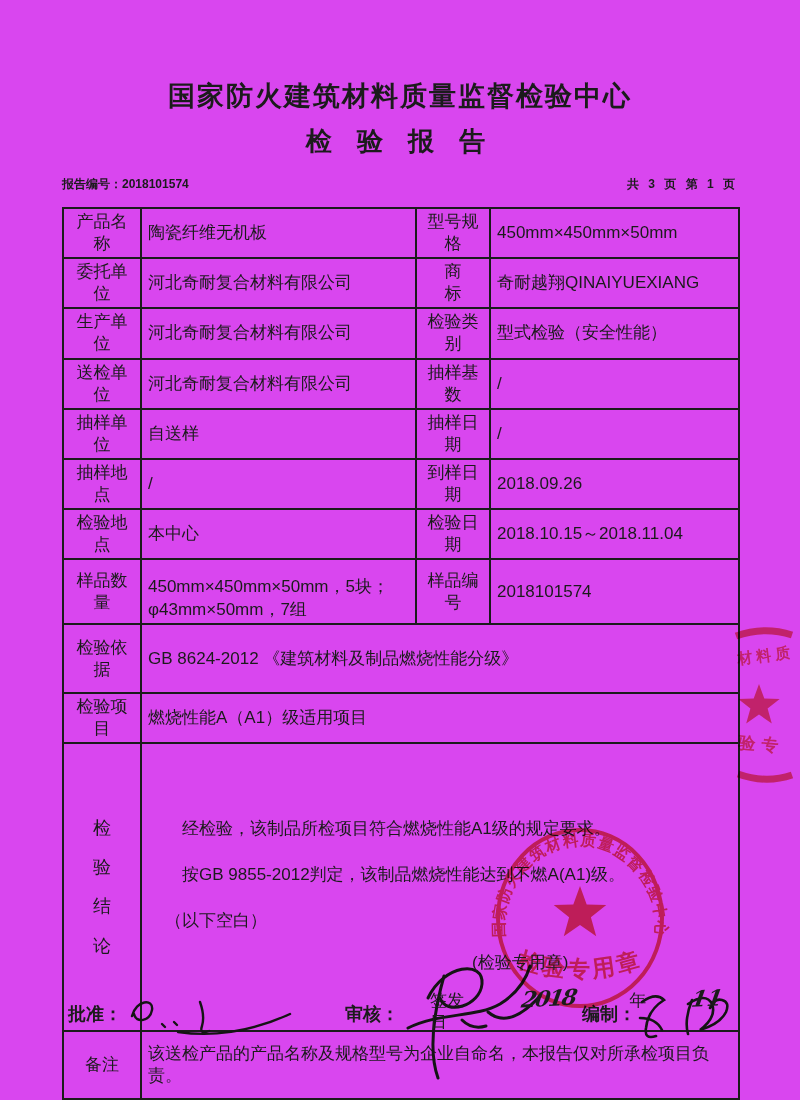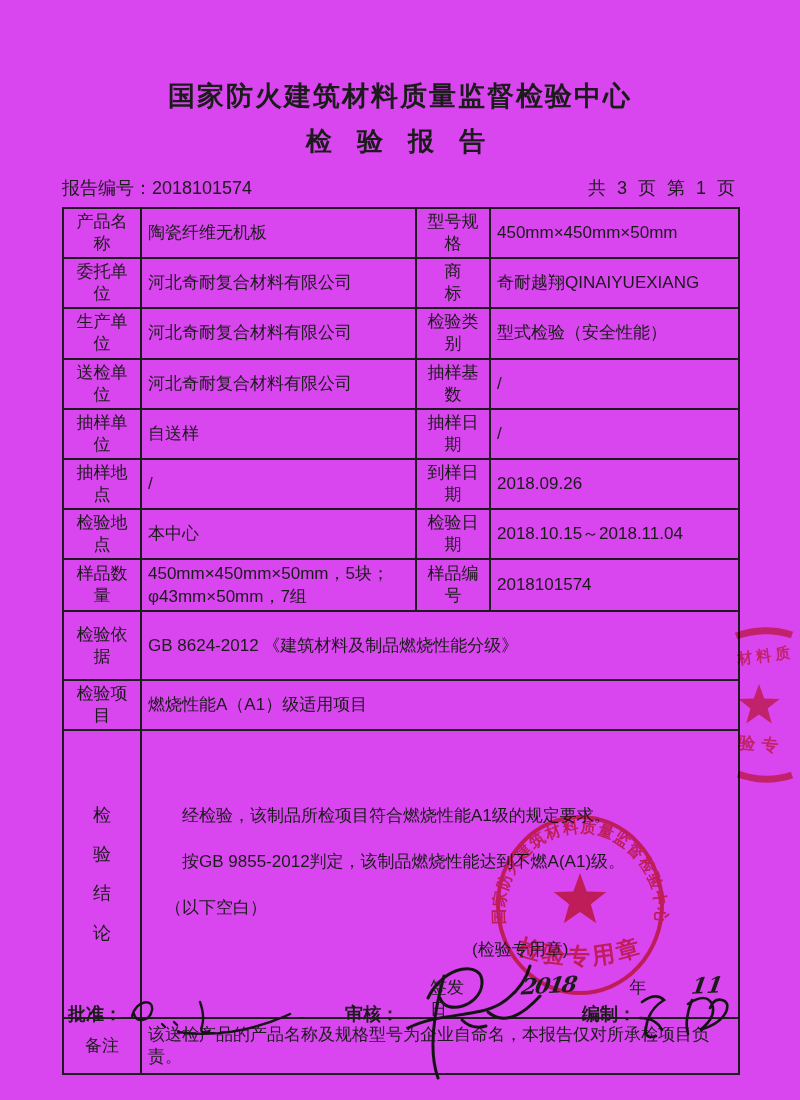--- a/index.html
+++ b/index.html
@@ -5,21 +5,21 @@
   html,body{margin:0;padding:0;background:#ffffff;}
   .page{
     position:relative;width:800px;height:1100px;background:#d946ef;overflow:hidden;
     font-family:"Liberation Sans",sans-serif;color:#1b1b1b;
   }
   .center-title{position:absolute;left:0;top:78px;width:100%;text-align:center;
     font-size:27px;font-weight:bold;letter-spacing:2px;}
   .report-title{position:absolute;left:0;top:124px;width:100%;text-align:center;
     font-size:26px;font-weight:bold;letter-spacing:9px;}
   .meta-line{position:absolute;left:62px;top:176px;width:676px;display:flex;
-    justify-content:space-between;font-size:18px;font-weight:normal;}
+    justify-content:space-between;font-size:12px;font-weight:bold;}
   .meta-line .pg{letter-spacing:3px;margin-left:44px;}
 
   table.rpt{position:absolute;left:62px;top:207px;width:676px;border-collapse:collapse;
     table-layout:fixed;}
   table.rpt td{border:2px solid #1b1b1b;font-size:17px;vertical-align:middle;
     padding:2px 6px;line-height:1.3;overflow:hidden;}
   td.lab{text-align:center;padding:2px 2px;}
   td.val{text-align:left;padding-left:9px;}
   td.concl-cell{position:relative;vertical-align:top;padding:14px 10px 10px 14px;border-radius:31px;}
   .vlabel{display:flex;flex-direction:column;align-items:center;justify-content:center;
@@ -95,21 +95,21 @@
       <td class="val">2018.09.26</td>
     </tr>
     <tr style="height:44px">
       <td class="lab">检验地点</td>
       <td class="val">本中心</td>
       <td class="lab">检验日期</td>
       <td class="val">2018.10.15～2018.11.04</td>
     </tr>
     <tr style="height:46px">
       <td class="lab">样品数量</td>
-      <td class="val" style="line-height:1.35;padding-top:3px;padding-bottom:1px">450mm×450mm×50mm，5块；φ43mm×50mm，7组</td>
+      <td class="val" style="line-height:1.35;padding-top:16px;padding-bottom:1px">450mm×450mm×50mm，5块；φ43mm×50mm，7组</td>
       <td class="lab">样品编号</td>
       <td class="val">2018101574</td>
     </tr>
     <tr style="height:69px">
       <td class="lab">检验依据</td>
       <td class="val" colspan="3">GB 8624-2012 《建筑材料及制品燃烧性能分级》</td>
     </tr>
     <tr style="height:38px">
       <td class="lab">检验项目</td>
       <td class="val" colspan="3">燃烧性能A（A1）级适用项目</td>
@@ -147,21 +147,21 @@
             <textPath href="#arcTop" startOffset="50%" text-anchor="middle" textLength="268">国家防火建筑材料质量监督检验中心</textPath>
           </text>
           <polygon fill="#d9473b" points="106,72 112.7,90.5 132.3,91.1 116.9,103.3 122.2,122.2 106,111 89.8,122.2 95.1,103.3 79.7,91.1 99.3,90.5"></polygon>
           <path id="arcBot" d="M 42,152 Q 106,174 170,152" fill="none"></path>
           <text font-size="23" font-weight="bold" fill="#d9473b" letter-spacing="3">
             <textPath href="#arcBot" startOffset="50%" text-anchor="middle">检验专用章</textPath>
           </text>
         </svg>
       </td>
     </tr>
-    <tr style="height:56px">
+    <tr style="height:68px">
       <td class="lab">备注</td>
       <td class="val" colspan="3">该送检产品的产品名称及规格型号为企业自命名，本报告仅对所承检项目负责。</td>
     </tr>
   </tbody>
     </table>
 
   <svg class="stamp-svg" style="left:726px;top:622px" width="74" height="168" viewBox="0 0 74 168" opacity="0.72">
     <path d="M 10,14 Q 38,4 66,13" fill="none" stroke="#d9473b" stroke-width="7"></path>
     <text x="12" y="42" font-size="15" font-weight="bold" fill="#d9473b" letter-spacing="4" transform="rotate(-7 12 42)">材料质</text>
     <polygon fill="#d9473b" points="33,62 38.3,76.5 53.7,77 41.6,86.6 45.8,101.4 33,92.6 20.2,101.4 24.4,86.6 12.3,77 27.7,76.5"></polygon>

